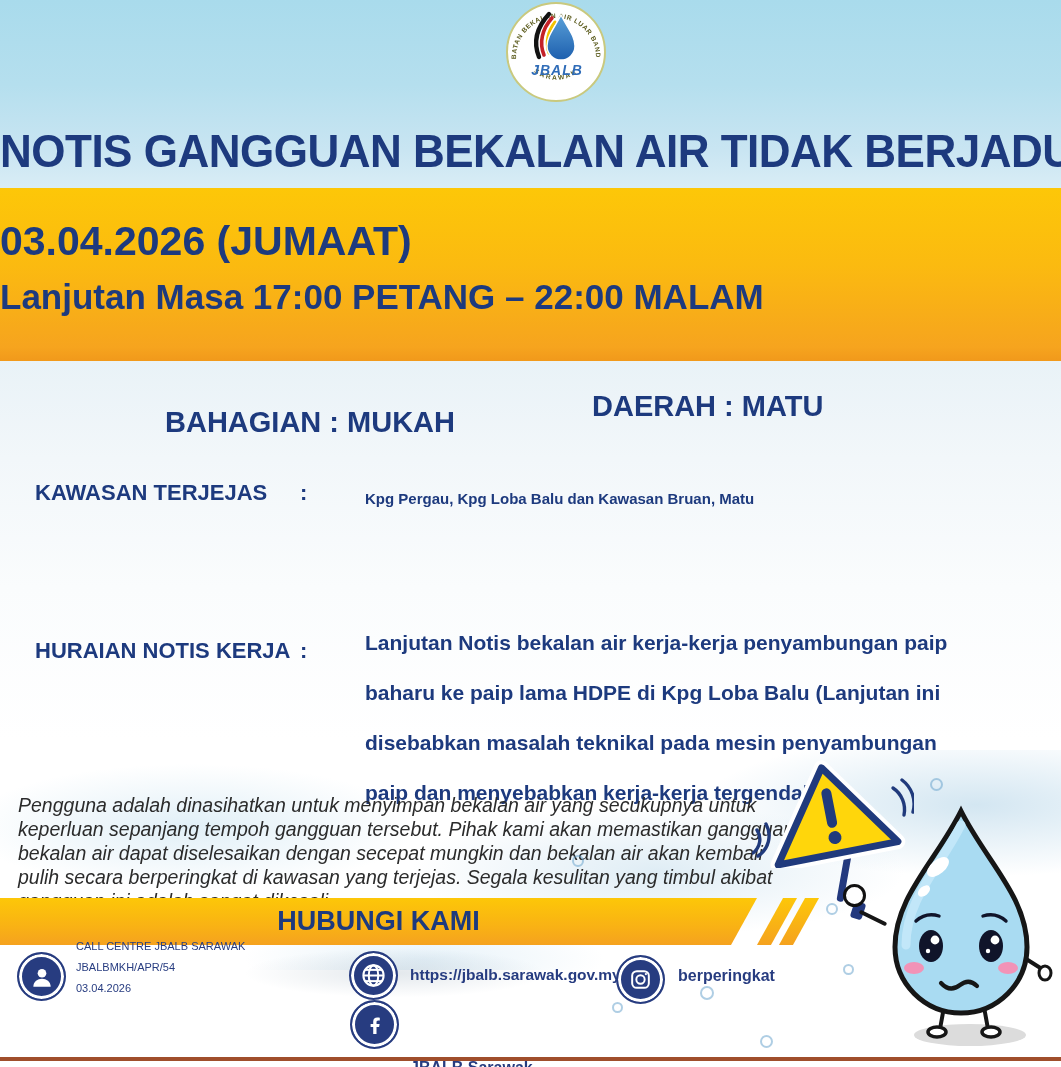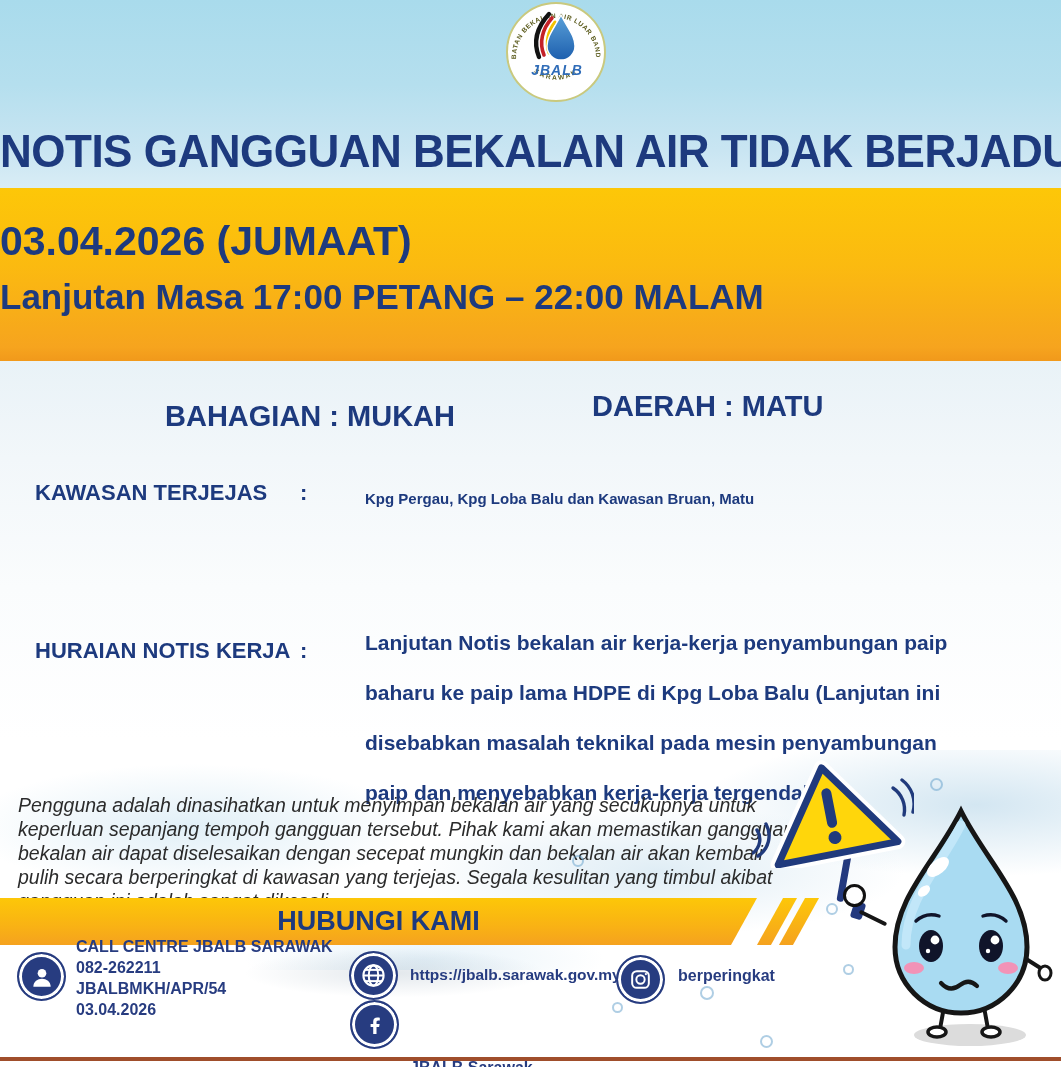--- a/index.html
+++ b/index.html
@@ -38,21 +38,21 @@
       radial-gradient(ellipse 380px 100px at 62% 55%,rgba(150,195,222,.30),transparent 65%),
       radial-gradient(ellipse 420px 110px at 92% 25%,rgba(140,190,220,.38),transparent 65%),
       radial-gradient(ellipse 300px 70px at 40% 95%,rgba(185,218,238,.35),transparent 60%);
   }
   .footer-swirl{
     position:absolute;left:180px;top:938px;width:430px;height:70px;
     background:radial-gradient(ellipse 50% 50% at 50% 50%,rgba(115,140,160,.20),transparent 70%);
     border-radius:50%;
   }
   .loc-row{position:absolute;top:390px;left:0;width:1061px;height:40px;color:#1d3a7e;font-weight:bold;font-size:29px;}
-  .loc-bahagian{position:absolute;left:165px;top:10px;}
+  .loc-bahagian{position:absolute;left:165px;top:16px;}
   .loc-daerah{position:absolute;left:565px;top:0;margin-left:27px;}
   .field-label{position:absolute;left:35px;color:#1d3a7e;font-weight:bold;font-size:22px;}
   .field-colon{position:absolute;left:300px;color:#1d3a7e;font-weight:bold;font-size:22px;}
   .kawasan-label{top:480px;} .kawasan-colon{top:480px;}
   .kawasan-value{position:absolute;left:365px;top:490px;width:620px;color:#1d3a7e;font-weight:bold;font-size:15px;}
   .huraian-label{top:638px;} .huraian-colon{top:638px;}
   .huraian-value{
     position:absolute;left:365px;top:618px;width:605px;color:#1d3a7e;
     font-weight:bold;font-size:21px;line-height:50px;z-index:2;
   }
@@ -79,21 +79,21 @@
     background:#273c80;border:2px solid #273c80;box-shadow:inset 0 0 0 3px #ffffff;
     display:flex;align-items:center;justify-content:center;z-index:5;
   }
   .icon-circle svg{display:block;}
   .person-icon{left:17px;top:952px;}
   .globe-icon{left:349px;top:951px;}
   .fb-icon{left:350px;top:1000px;}
   .ig-icon{left:616px;top:955px;}
   .call-block{
     position:absolute;left:76px;top:936px;width:280px;color:#273c80;
-    font-weight:bold;font-size:16px;line-height:21px;z-index:5;
+    font-weight:normal;font-size:11px;line-height:21px;z-index:5;
   }
   .website-link{position:absolute;left:410px;top:966px;color:#273c80;font-weight:bold;font-size:15.5px;z-index:5;}
   .fb-link{position:absolute;left:410px;top:1059px;color:#273c80;font-weight:bold;font-size:16px;z-index:5;}
   .ig-link{position:absolute;left:678px;top:967px;color:#273c80;font-weight:bold;font-size:16px;z-index:5;}
   
   .sign-svg{position:absolute;left:752px;top:760px;width:162px;height:108px;z-index:6;}
   .sign-stick{position:absolute;left:841px;top:848px;width:7px;height:54px;background:#23397e;border-radius:3px;transform:rotate(10deg);z-index:5;}
   .sign-glove{position:absolute;left:843px;top:884px;width:17px;height:17px;background:#fff;border:3px solid #111;border-radius:50%;z-index:6;}
   .sign-cuff{position:absolute;left:852px;top:902px;width:12px;height:17px;background:#23397e;border-radius:3px;transform:rotate(18deg);z-index:5;}
   .mascot-arm{position:absolute;left:858px;top:916px;width:30px;height:4px;background:#161616;border-radius:2px;transform:rotate(26deg);z-index:5;}
@@ -175,21 +175,20 @@
   <div class="stripe stripe2"></div>
 
   <div class="icon-circle person-icon">
     <svg width="26" height="26" viewBox="0 0 24 24">
       <circle cx="12" cy="8.5" r="4" fill="#ffffff"></circle>
       <path d="M4,21 c0-5 4-7.5 8-7.5 s8,2.5 8,7.5 Z" fill="#ffffff"></path>
     </svg>
   </div>
   <div class="call-block">
     <div>CALL CENTRE JBALB SARAWAK</div>
-    <div>082-262211</div>
     <div>JBALBMKH/APR/54</div>
     <div>03.04.2026</div>
   </div>
 
   <div class="icon-circle globe-icon">
     <svg width="27" height="27" viewBox="0 0 24 24" fill="none" stroke="#ffffff" stroke-width="1.8">
       <circle cx="12" cy="12" r="9"></circle>
       <ellipse cx="12" cy="12" rx="4.2" ry="9"></ellipse>
       <line x1="3" y1="12" x2="21" y2="12"></line>
       <line x1="4.2" y1="7" x2="19.8" y2="7"></line>

